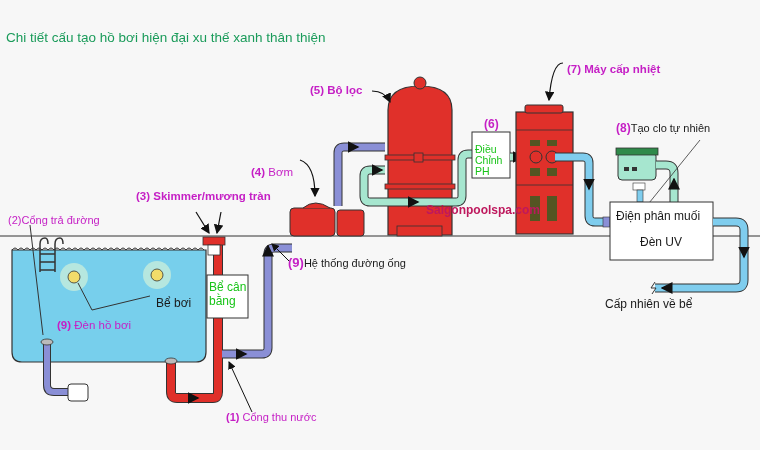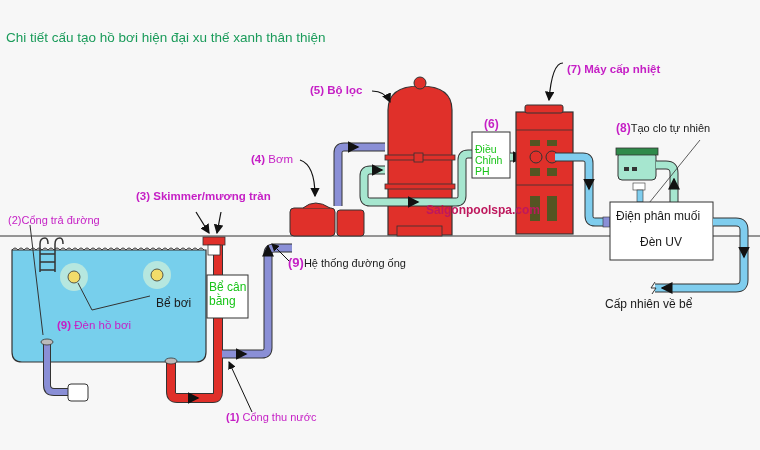--- a/index.html
+++ b/index.html
@@ -169,21 +169,21 @@
 <div class="lbl title">Chi tiết cấu tạo hồ bơi hiện đại xu thế xanh thân thiện</div>
 
 <div class="lbl mag" style="left:8px;top:215px;font-size:11px;">
   <span>(2)</span><span>Cổng trả đường</span>
 </div>
 
 <div class="lbl magb" style="left:136px;top:191px;font-size:11.5px;">
   <span>(3)</span> <span>Skimmer/mương tràn</span>
 </div>
 
-<div class="lbl mag" style="left:251px;top:154px;font-size:11.5px;">
+<div class="lbl mag" style="left:251px;top:167px;font-size:11.5px;">
   <span style="font-weight:bold">(4)</span> <span>Bơm</span>
 </div>
 
 <div class="lbl magb" style="left:310px;top:85px;font-size:11.5px;">
   <span>(5)</span> <span>Bộ lọc</span>
 </div>
 
 <div class="lbl magb" style="left:484px;top:118px;font-size:12px;">(6)</div>
 <div class="lbl grn" style="left:475px;top:128px;font-size:10.5px;line-height:11px;margin-top:16px;">
   <div>Điều</div>

